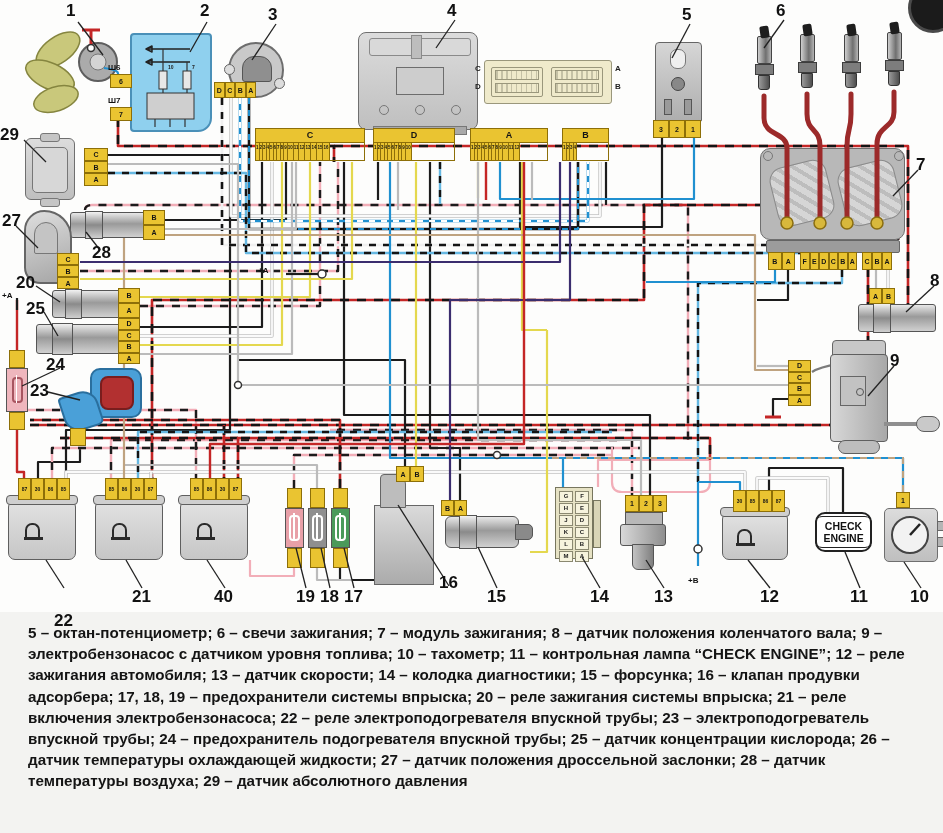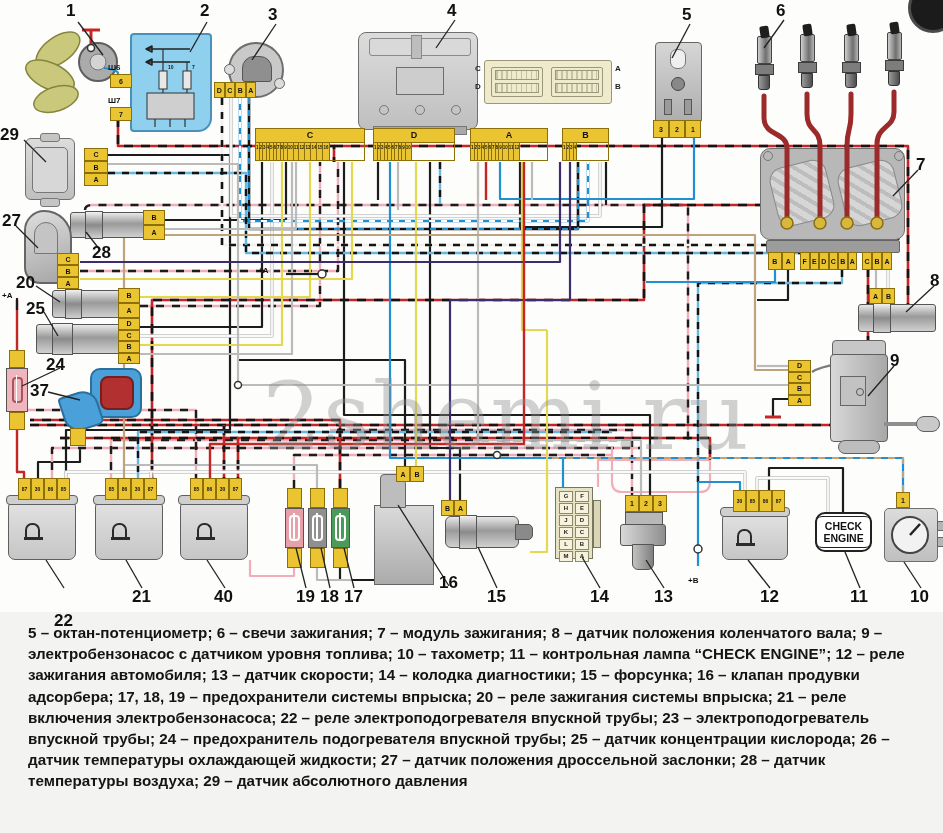--- a/index.html
+++ b/index.html
@@ -685,28 +685,27 @@
   <div class="co" style="left:654px;top:588px">13</div>
   <div class="co" style="left:590px;top:588px">14</div>
   <div class="co" style="left:487px;top:588px">15</div>
   <div class="co" style="left:439px;top:574px">16</div>
   <div class="co" style="left:344px;top:588px">17</div>
   <div class="co" style="left:320px;top:588px">18</div>
   <div class="co" style="left:296px;top:588px">19</div>
   <div class="co" style="left:214px;top:588px">40</div>
   <div class="co" style="left:132px;top:588px">21</div>
   <div class="co" style="left:54px;top:612px">22</div>
-  <div class="co" style="left:30px;top:382px">37</div>
+  <div class="co" style="left:30px;top:382px">23</div>
   <div class="co" style="left:46px;top:356px">24</div>
   <div class="co" style="left:26px;top:300px">25</div>
   <div class="co" style="left:16px;top:274px">20</div>
   <div class="co" style="left:2px;top:212px">27</div>
   <div class="co" style="left:92px;top:244px">28</div>
   <div class="co" style="left:0;top:126px">29</div>
 
-  <div class="watermark">2shemi.ru</div>
   <div class="logo"></div>
 </div>
 
 <div class="legend">
   <p>5 – октан-потенциометр; 6 – свечи зажигания; 7 – модуль зажигания; 8 – датчик положения коленчатого вала; 9 – электробензонасос с датчиком уровня топлива; 10 – тахометр; 11 – контрольная лампа “CHECK ENGINE”; 12 – реле зажигания автомобиля; 13 – датчик скорости; 14 – колодка диагностики; 15 – форсунка; 16 – клапан продувки адсорбера; 17, 18, 19 – предохранители системы впрыска; 20 – реле зажигания системы впрыска; 21 – реле включения электробензонасоса; 22 – реле электроподогревателя впускной трубы; 23 – электроподогреватель впускной трубы; 24 – предохранитель подогревателя впускной трубы; 25 – датчик концентрации кислорода; 26 – датчик температуры охлаждающей жидкости; 27 – датчик положения дроссельной заслонки; 28 – датчик температуры воздуха; 29 – датчик абсолютного давления</p>
 </div>
 </div>
 
 </body></html>

